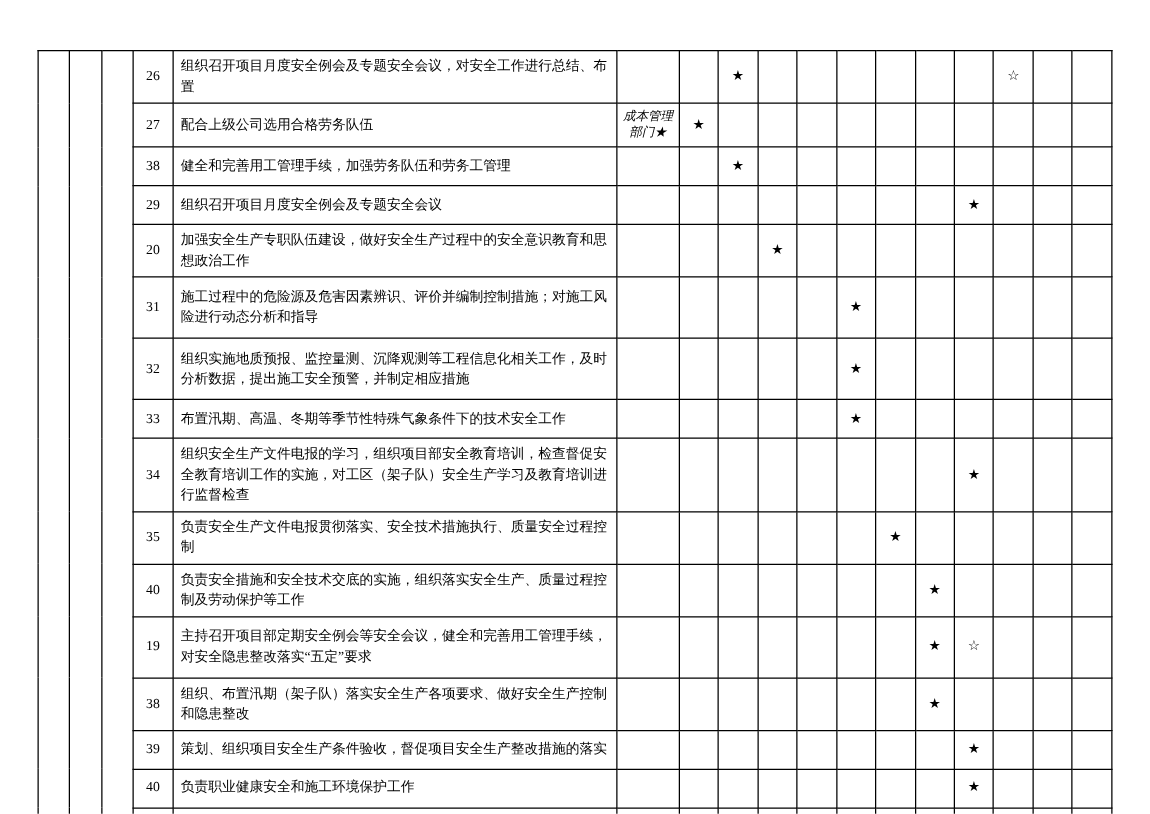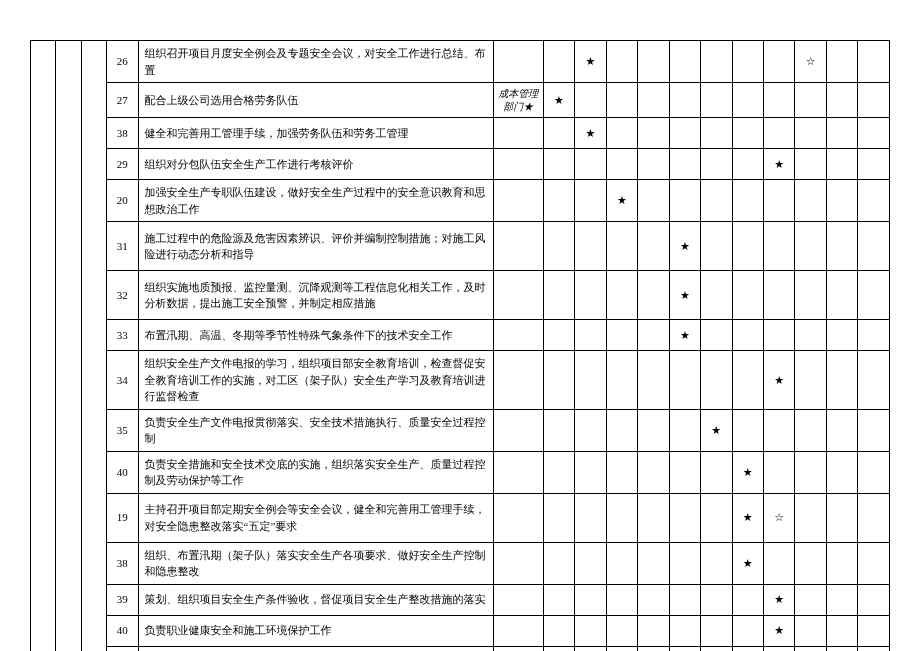--- a/index.html
+++ b/index.html
@@ -114,21 +114,21 @@
           <td class="mark-col "></td>
           <td class="mark-col "></td>
           <td class="mark-col "></td>
           <td class="mark-col "></td>
           <td class="mark-col "></td>
           <td class="mark-col "></td>
           <td class="mark-col "></td>
         </tr>
         <tr>
           <td class="num-col ">29</td>
-          <td class="desc-col ">组织对分包队伍安全生产工作进行考核评价</td>
+          <td class="desc-col ">组织召开项目月度安全例会及专题安全会议</td>
           <td class="wide-mark "></td>
           <td class="mark-col "></td>
           <td class="mark-col "></td>
           <td class="mark-col "></td>
           <td class="mark-col "></td>
           <td class="mark-col "></td>
           <td class="mark-col "></td>
           <td class="mark-col "></td>
           <td class="mark-col ">★</td>
           <td class="mark-col "></td>

